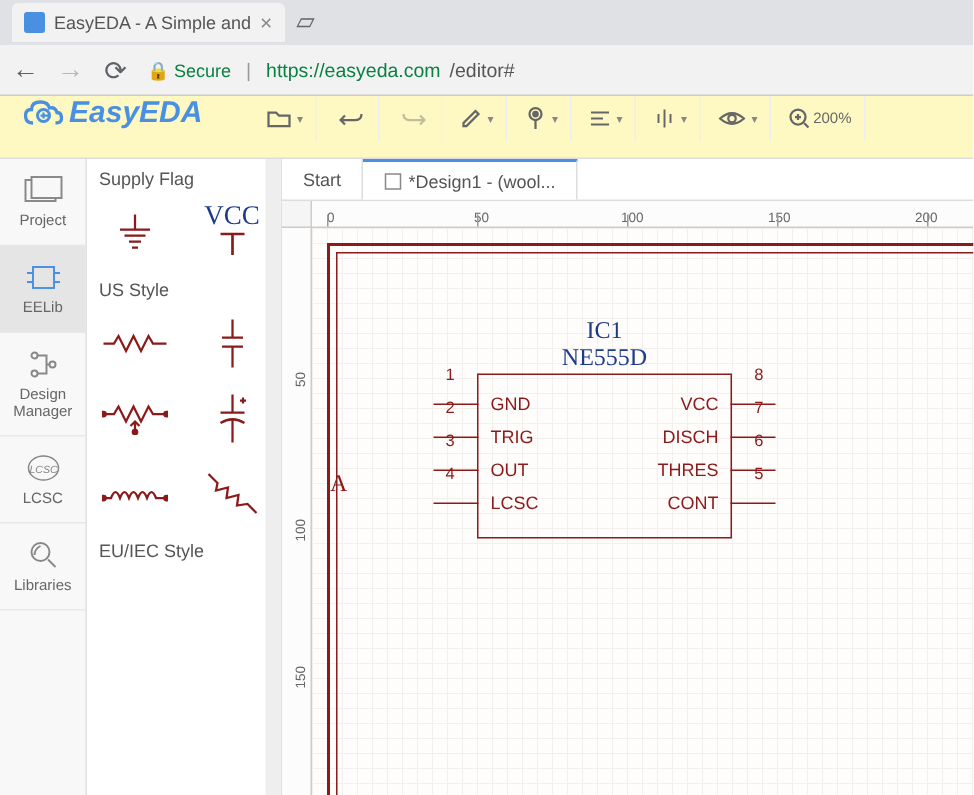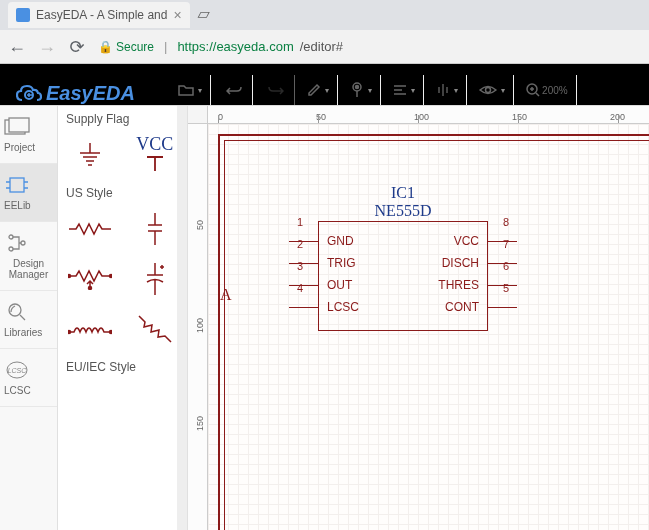--- a/index.html
+++ b/index.html
@@ -16,34 +16,34 @@
 .addr-bar { height: 34px; background: #f2f2f2; border-bottom: 1px solid #ccc; display: flex; align-items: center; padding: 0 8px; gap: 12px; }
 .nav-btn { width: 18px; height: 18px; display: flex; align-items: center; justify-content: center; color: #5f6368; font-size: 18px; }
 .nav-btn.disabled { color: #b8b8b8; }
 .url-box { flex: 1; display: flex; align-items: center; font-size: 13px; gap: 6px; }
 .lock { color: #0b8043; font-size: 12px; display:flex; align-items:center; gap:3px;}
 .url-host { color: #0b8043; }
 .url-path { color: #555; }
 .url-sep { color: #999; margin: 0 4px;}
 
 
-.app-header { height: 42px; display: flex; align-items: flex-end; border-bottom: 1px solid #ddd; background:#000000; }
+.app-header { height: 42px; display: flex; align-items: flex-start; border-bottom: 1px solid #ddd; background:#fef9c3; }
 .logo { display: flex; align-items: center; padding: 0 16px; font-size: 20px; font-weight: bold; font-style: italic; color: #4a90e2; gap:4px; width: 170px;}
 .toolbar { display: flex; align-items: center; gap: 4px; }
 .tool { height: 30px; min-width: 38px; display: flex; align-items: center; justify-content: center; border-right: 1px solid #eee; color: #555; padding: 0 8px; gap:2px;}
 .tool svg { stroke: #666; }
 .dd { font-size: 8px; color:#888; margin-left:2px;}
 .zoom-txt { font-size: 10px; color: #666; }
 
 
 .main { display: flex; height: calc(530px - 30px - 34px - 42px); }
 
 
 .rail { width: 58px; background: #f8f8f8; border-right: 1px solid #e0e0e0; display: flex; flex-direction: column; }
-.rail-item { display: flex; flex-direction: column; padding: 10px 4px; font-size: 10px; color: #666; border-bottom: 1px solid #e8e8e8; gap:4px;}
+.rail-item { display: flex; flex-direction: column; align-items: center; padding: 10px 4px; font-size: 10px; color: #666; border-bottom: 1px solid #e8e8e8; gap:4px;}
 .rail-item.active { background: #e5e5e5; }
 .rail-ico { width: 26px; height: 22px; display:flex; align-items:center; justify-content:center;}
 
 
 .sidepanel { width: 130px; border-right: 1px solid #e0e0e0; display: flex; flex-direction: column; overflow: hidden; position:relative;}
 .filter { margin: 6px; padding: 4px 6px; border: 1px solid #ccc; font-size: 12px; width: calc(100% - 12px); }
 .section-hdr { font-size: 12px; color: #555; padding: 6px 8px 4px; }
 .comp-grid { display: flex; flex-wrap: wrap; }
 .comp { width: 50%; height: 50px; display: flex; align-items: center; justify-content: center; }
 .comp svg { stroke: #8b1a1a; fill: none; }
@@ -204,35 +204,35 @@
             <circle cx="4" cy="4" r="2"></circle>
             <circle cx="4" cy="16" r="2"></circle>
             <circle cx="16" cy="10" r="2"></circle>
             <path d="M6 4 L12 4 L12 10 L14 10 M6 16 L12 16 L12 10"></path>
           </svg>
         </div>
       <span style="text-align:center">Design Manager</span>
     </div>
     <div class="rail-item">
       <div class="rail-ico">
+          <svg width="22" height="18" fill="none" stroke="#888" stroke-width="1">
+            <ellipse cx="11" cy="9" rx="10" ry="8"></ellipse>
+            <text x="11" y="12" font-size="7" text-anchor="middle" fill="#888" stroke="none" font-style="italic">LCSC</text>
+          </svg>
+        </div>
+      <span>LCSC</span>
+    </div>
+    <div class="rail-item">
+      <div class="rail-ico">
           <svg width="20" height="20" fill="none" stroke="#888" stroke-width="1.3">
             <circle cx="8" cy="8" r="6"></circle>
             <path d="M13 13 L18 18 M8 4 Q4 6 4 10"></path>
           </svg>
         </div>
       <span>Libraries</span>
-    </div>
-    <div class="rail-item">
-      <div class="rail-ico">
-          <svg width="22" height="18" fill="none" stroke="#888" stroke-width="1">
-            <ellipse cx="11" cy="9" rx="10" ry="8"></ellipse>
-            <text x="11" y="12" font-size="7" text-anchor="middle" fill="#888" stroke="none" font-style="italic">LCSC</text>
-          </svg>
-        </div>
-      <span>LCSC</span>
     </div>
   </div>
 
   <div class="sidepanel">
     <div class="section-hdr">Supply Flag</div>
     <div class="comp-grid">
       <div class="comp">
           <svg width="30" height="28" stroke-width="1.5">
             <path d="M15 2 L15 12 M5 12 L25 12 M8 16 L22 16 M11 20 L19 20 M13 24 L17 24"></path>
           </svg>
@@ -280,20 +280,31 @@
           <svg width="40" height="34" stroke-width="1.5">
             <path d="M4 4 L10 10 L9 15 L17 13 L16 20 L24 18 L23 25 L30 24 L36 30"></path>
           </svg>
         </div>
     </div>
     <div class="section-hdr">EU/IEC Style</div>
     <div class="scroll-hint"></div>
   </div>
 
   <div class="canvas-area">
+    <div class="doc-tabs">
+      <div class="doc-tab">
+          <span>Start</span>
+        </div>
+      <div class="doc-tab active">
+        <svg width="12" height="12" fill="none" stroke="#888">
+            <rect x="1" y="1" width="10" height="10"></rect>
+          </svg>
+        <span>*Design1 - (wool...</span>
+      </div>
+    </div>
     <div class="canvas-wrap">
       <div class="ruler-corner"></div>
       <div class="ruler-h">
         <span style="left:10px">0</span>
           <div class="tick" style="left:10px;height:8px"></div>
         <span style="left:108px">50</span>
           <div class="tick" style="left:110px;height:8px"></div>
         <span style="left:206px">100</span>
           <div class="tick" style="left:210px;height:8px"></div>
         <span style="left:304px">150</span>

